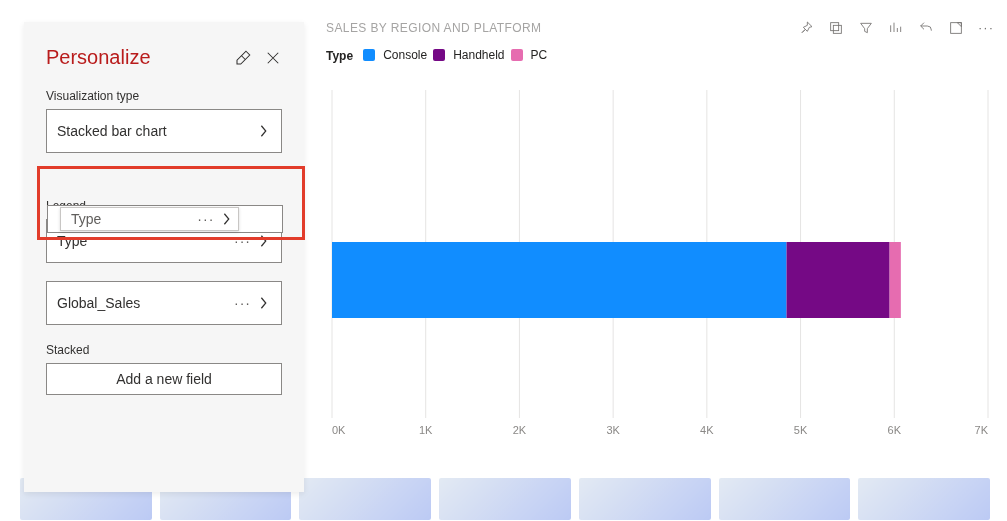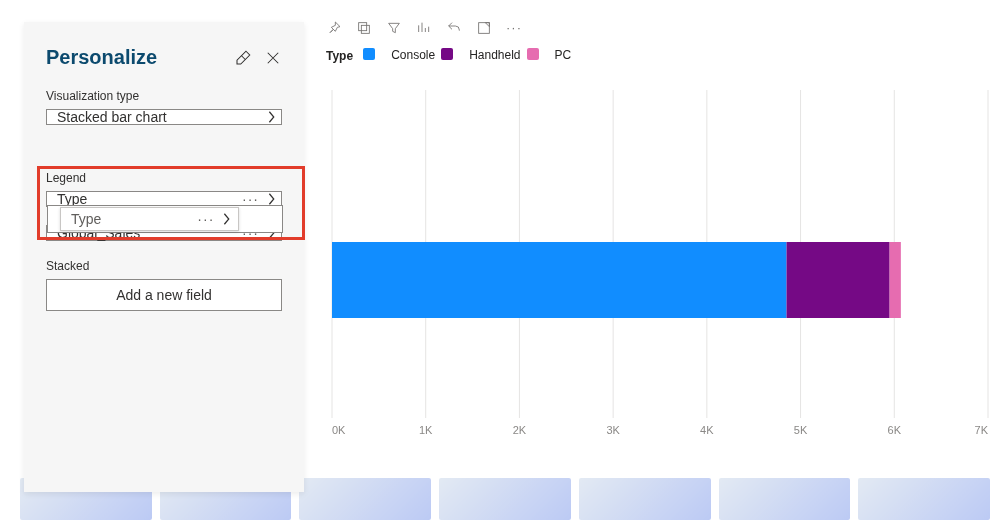--- a/index.html
+++ b/index.html
@@ -26,45 +26,45 @@
     box-shadow: 0 2px 6px rgba(0,0,0,0.08);
   }
   .panel-header {
     display: flex;
     align-items: center;
     justify-content: space-between;
     margin-bottom: 20px;
   }
   .panel-title {
     font-size: 20px;
-    font-weight: 700;
-    color: #0c4a6e;
+    font-weight: 400;
+    color: #b91c1c;
   }
   .panel-actions { display: flex; gap: 12px; }
   .panel-icon {
     width: 18px; height: 18px;
     stroke: #323130;
     fill: none;
     stroke-width: 1.4;
     cursor: pointer;
   }
   .section { margin-bottom: 18px; }
   .section-label {
     font-size: 12px;
     color: #323130;
     margin-bottom: 6px;
   }
   .field-box {
     display: flex;
     align-items: center;
     justify-content: space-between;
-    height: 16px;
+    height: 44px;
     background: #ffffff;
     border: 1px solid #8a8886;
-    padding: 0 4px 0 10px;
+    padding: 0 12px 0 10px;
     font-size: 14px;
     color: #323130;
     cursor: pointer;
   }
   .field-box .right {
     display: flex; align-items: center; gap: 8px;
   }
   .dots { color: #605e5c; letter-spacing: 1px; }
   .chev-right {
     width: 10px; height: 14px;
@@ -153,21 +153,21 @@
     margin-top: 12px;
     display: flex;
     align-items: center;
     gap: 6px;
     font-size: 12px;
     color: #252423;
     padding-left: 6px;
   }
   .legend .lbl { font-weight: 600; color: #252423; margin-right: 4px; }
   .legend .sw { width: 12px; height: 12px; display: inline-block; border-radius: 2px; }
-  .legend .item { display: inline-flex; gap: 16px; margin-right: 6px; }
+  .legend .item { display: inline-flex; align-items: center; gap: 8px; margin-right: 6px; }
   .plot {
     position: absolute;
     left: 6px;
     top: 60px;
     width: 668px;
     height: 358px;
   }
   .grid line { stroke: #e5e4e3; stroke-width: 1; }
   .axis-labels { fill: #8a8886; font-size: 11px; }
   
@@ -261,20 +261,21 @@
   <span class="dots">···</span>
   <svg class="chev-right" viewBox="0 0 10 16">
       <path d="M2 2l5 6-5 6"></path>
     </svg>
 </div>
 
 <div class="highlight-box"></div>
 
 <div class="chart-area">
   <div class="chart-header">
+    <div class="chart-title">SALES BY REGION AND PLATFORM</div>
     <div class="toolbar">
       <svg class="tool-icon" viewBox="0 0 24 24">
           <path d="M14 3l7 7-4 1-3 6-3-3-5 5 5-5-3-3 6-3z"></path>
         </svg>
       <svg class="tool-icon" viewBox="0 0 24 24">
           <rect x="8" y="8" width="12" height="12"></rect>
           <rect x="4" y="4" width="12" height="12"></rect>
         </svg>
       <svg class="tool-icon" viewBox="0 0 24 24">
           <path d="M4 5h16l-6 8v6l-4-2v-4z"></path>

